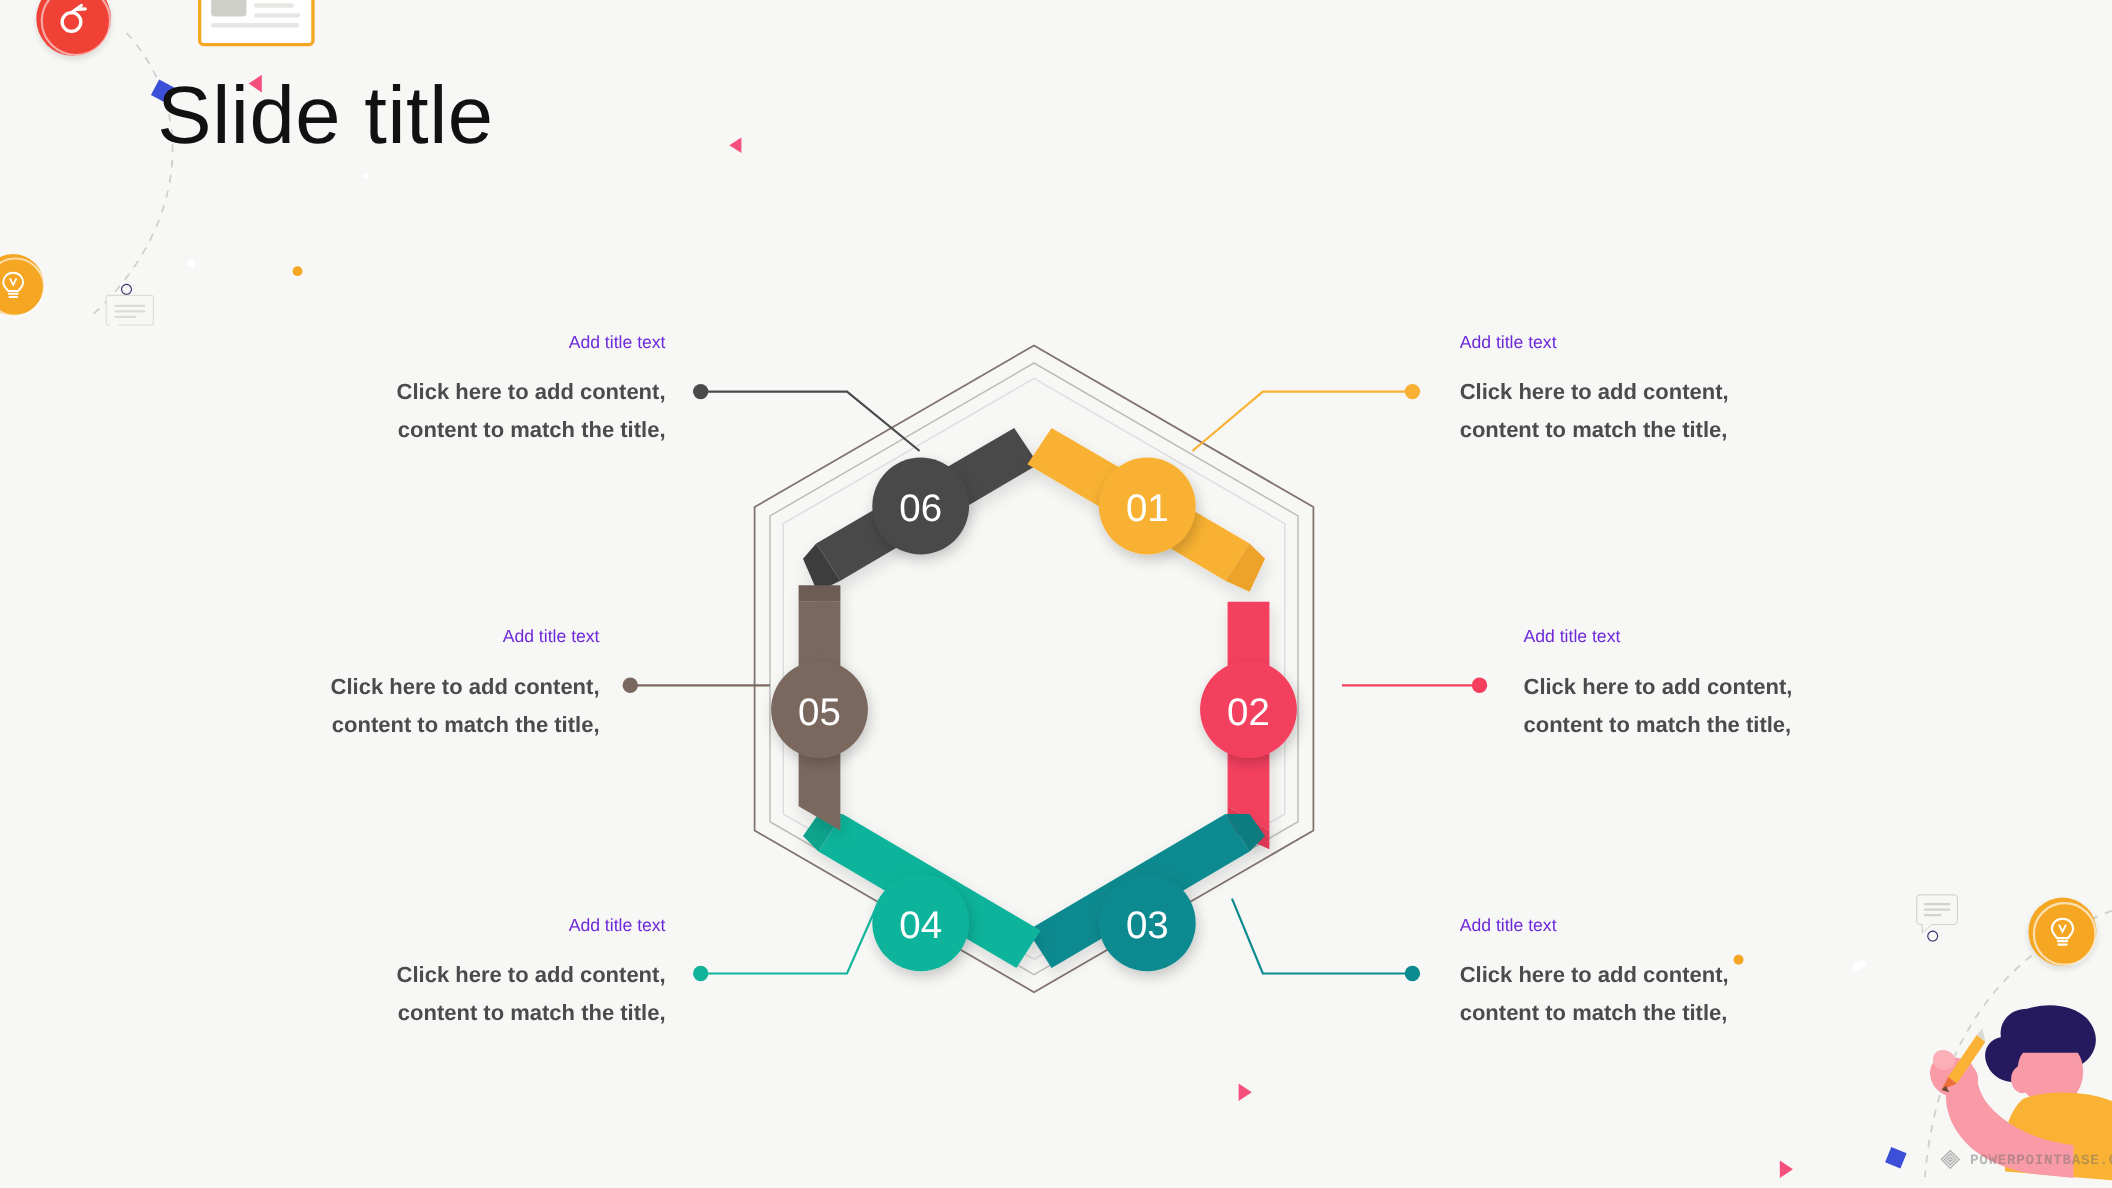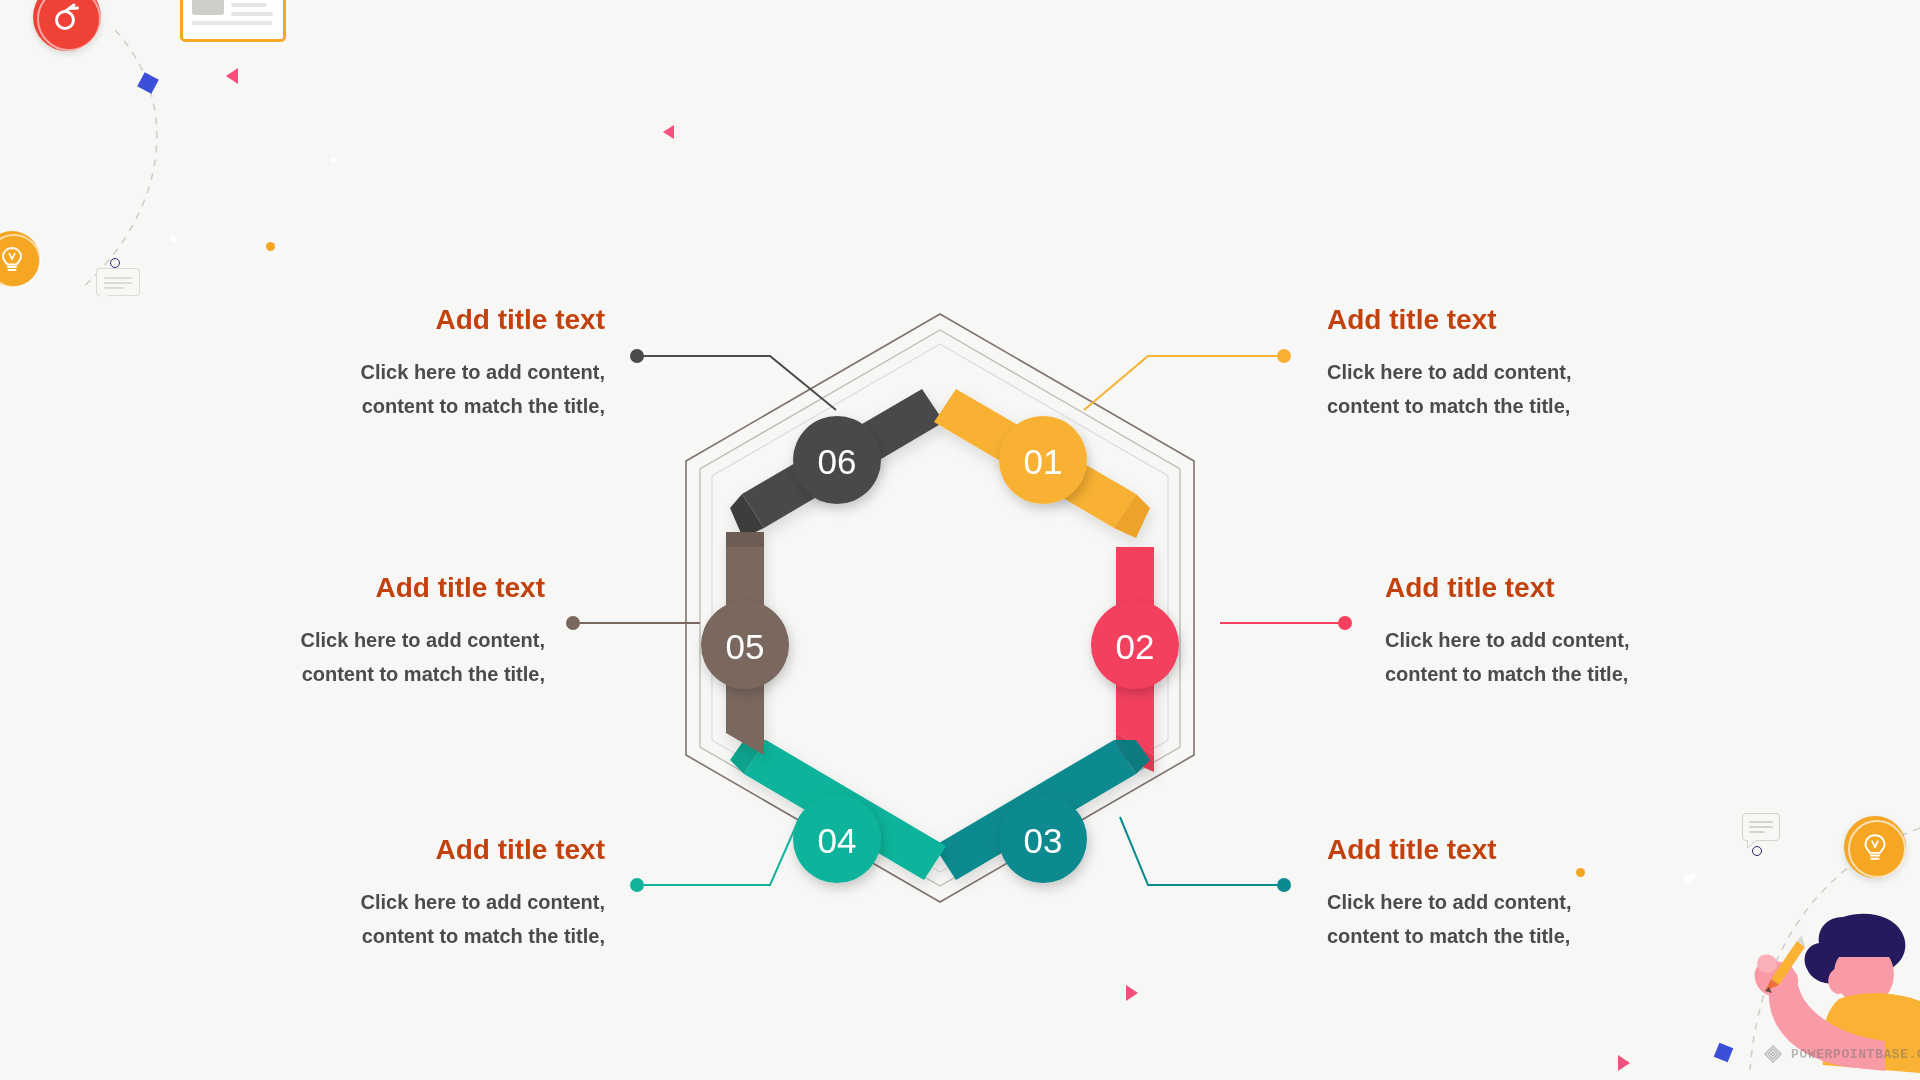--- a/index.html
+++ b/index.html
@@ -84,21 +84,21 @@
     font-weight:400;line-height:1;
     white-space:nowrap;
   }
 
   
   #hex-wrap{position:absolute;left:660px;top:300px;width:560px;height:640px;}
 
   
   .callout{position:absolute;width:340px;}
   .callout .c-title{
-    font-size:28px;color:#c2410c;font-weight:700;line-height:1.25;
+    font-size:16px;color:#6d28d9;font-weight:400;line-height:1.25;
     margin:0 0 18px 0;
   }
   .callout .c-body{
     font-size:20px;color:#4b4b4b;line-height:1.72;font-weight:700;
   }
   .callout.left{text-align:right;}
   .callout.right{text-align:left;}
 
   
   #watermark{
@@ -158,20 +158,21 @@
   </div>
 
   <div class="sq" style="left:140px;top:75px;width:16px;height:16px;background:#3b4fd8;transform:rotate(28deg);"></div>
   <div class="tri" style="left:226px;top:68px;border-top:8px solid transparent;border-bottom:8px solid transparent;border-right:12px solid #f5507d;"></div>
   <div class="tri" style="left:663px;top:125px;border-top:7px solid transparent;border-bottom:7px solid transparent;border-right:11px solid #f5507d;"></div>
   <div class="dot" style="left:266px;top:242px;width:9px;height:9px;background:#f5a623;"></div>
   <div class="ring-dot" style="left:110px;top:258px;width:8px;height:8px;"></div>
   <div class="dot" style="left:170px;top:236px;width:7px;height:7px;background:#ffffff;"></div>
   <div class="dot" style="left:330px;top:157px;width:6px;height:6px;background:#ffffff;"></div>
 
+  <div id="page-title">Slide title</div>
 
   <div id="hex-wrap">
     <svg width="560" height="640" viewBox="0 0 560 640">
       <defs>
         <filter id="softsh" x="-30%" y="-30%" width="160%" height="160%">
           <feDropShadow dx="2" dy="6" stdDeviation="7" flood-color="#000" flood-opacity="0.12"></feDropShadow>
         </filter>
         <filter id="circsh" x="-40%" y="-40%" width="180%" height="180%">
           <feDropShadow dx="2" dy="5" stdDeviation="6" flood-color="#000" flood-opacity="0.20"></feDropShadow>
         </filter>

